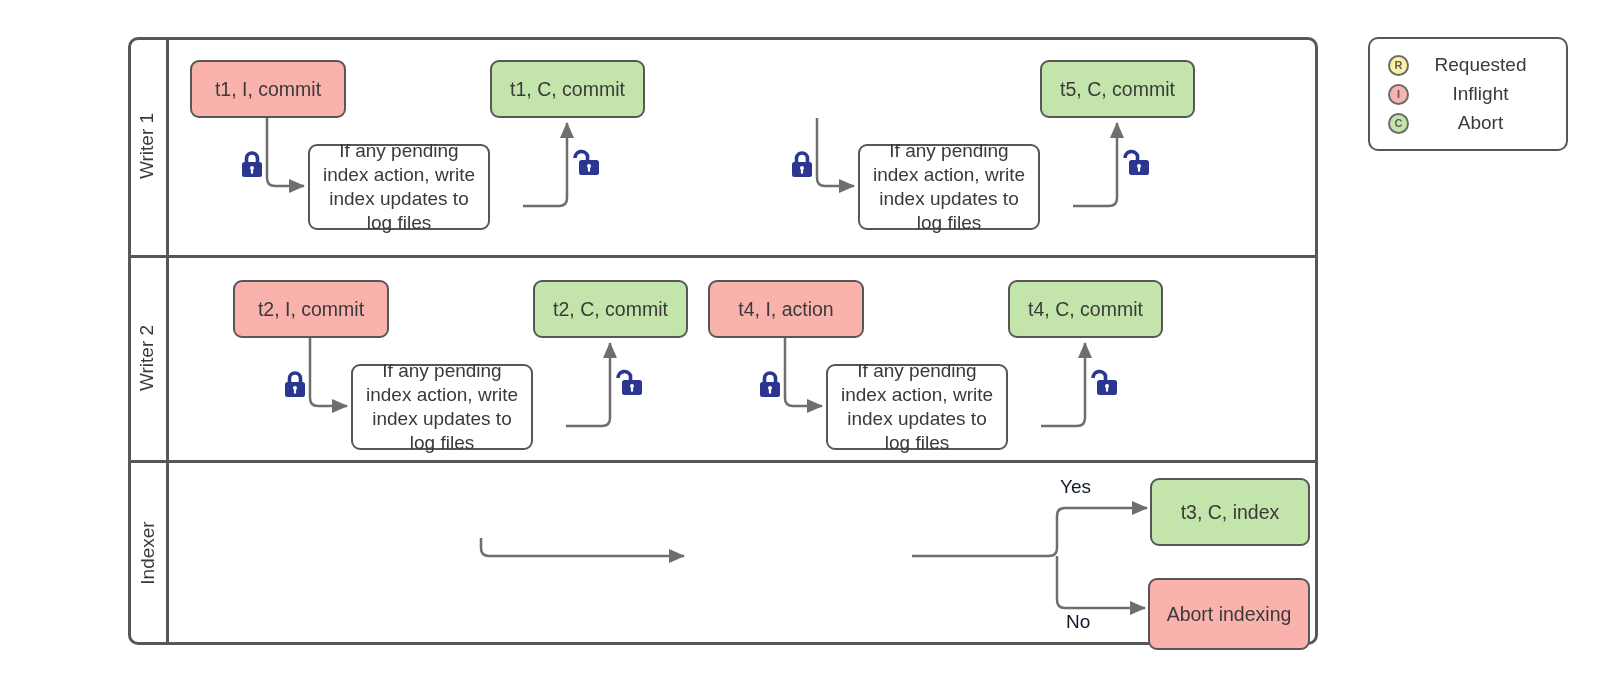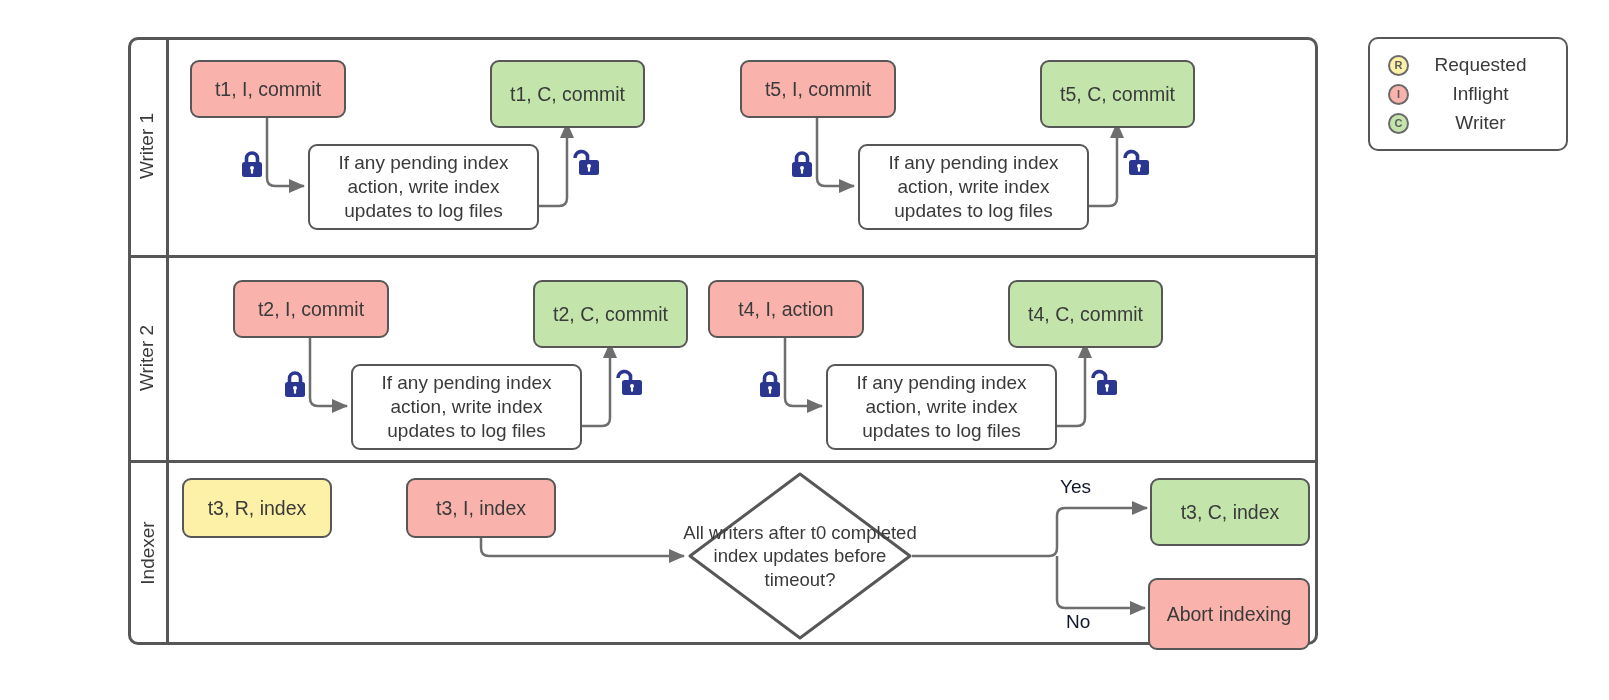--- a/index.html
+++ b/index.html
@@ -32,22 +32,22 @@
   .green{background:var(--commit);}
   .yellow{background:var(--requested);}
   .notebox{
     position:absolute;box-sizing:border-box;border:2.5px solid var(--border);border-radius:9px;
     background:#fff;display:flex;align-items:center;justify-content:center;
     font-size:19px;line-height:1.27;text-align:center;padding:6px 9px;
   }
   
   .group{position:absolute;width:460px;height:172px;}
   .group .ibox{left:0;top:0;width:156px;height:58px;}
-  .group .cbox{left:300px;top:0;width:155px;height:68px;}
-  .group .notebox{left:118px;top:84px;width:231px;height:86px;}
+  .group .cbox{left:300px;top:0;width:155px;height:58px;}
+  .group .notebox{left:118px;top:84px;width:182px;height:86px;}
   .conn{position:absolute;left:0;top:0;overflow:visible;}
   .conn path{fill:none;stroke:var(--arrow);stroke-width:2.5px;}
   #arw path{fill:var(--arrow);stroke:none;}
   .lock{position:absolute;color:var(--lock);line-height:0;}
   
   .diamond-wrap{position:absolute;left:688px;top:472px;width:224px;height:168px;}
   .diamond-wrap svg{position:absolute;left:0;top:0;overflow:visible;}
   .diamond-text{
     position:absolute;left:-8px;top:0;width:240px;height:168px;display:flex;align-items:center;justify-content:center;
     text-align:center;font-size:18.5px;line-height:1.25;
@@ -118,21 +118,20 @@
           <rect x="16.9" y="20" width="2.2" height="4.8" rx="1" fill="#fff"></rect>
         </svg>
     </span>
   </div>
 
   <div class="group" style="left:740px;top:60px">
     <svg class="conn" width="460" height="172">
       <path d="M77 58 L77 118 Q77 126 85 126 L114 126" marker-end="url(#arw)"></path>
       <path d="M333 146 L369 146 Q377 146 377 138 L377 63" marker-end="url(#arw)"></path>
     </svg>
-    <div class="ebox pink ibox">t5, I, commit</div>
     <div class="ebox green cbox">t5, C, commit</div>
     <div class="notebox">If any pending index action, write index updates to log files</div>
     <span class="lock" style="left:50px;top:89px">
       <svg width="24" height="30" viewBox="0 0 24 30">
           <path d="M6.5 14 V9.5 a5.5 5.5 0 0 1 11 0 V14" fill="none" stroke="currentColor" stroke-width="3.6"></path>
           <rect x="2" y="13" width="20" height="15" rx="2.5" fill="currentColor"></rect>
           <circle cx="12" cy="19" r="2" fill="#fff"></circle>
           <rect x="10.9" y="20" width="2.2" height="4.8" rx="1" fill="#fff"></rect>
         </svg>
     </span>
@@ -191,50 +190,42 @@
     <span class="lock" style="left:381px;top:87px">
       <svg width="30" height="30" viewBox="0 0 30 30">
           <path d="M4 11 A6.5 6.5 0 0 1 16.5 8.5 L16.5 13.5" fill="none" stroke="currentColor" stroke-width="3.6"></path>
           <rect x="8" y="13" width="20" height="15" rx="2.5" fill="currentColor"></rect>
           <circle cx="18" cy="19" r="2" fill="#fff"></circle>
           <rect x="16.9" y="20" width="2.2" height="4.8" rx="1" fill="#fff"></rect>
         </svg>
     </span>
   </div>
 
-  <div class="ebox yellow" style="left:182px;top:478px;width:150px;height:60px">t3, R, index</div>
-  <div class="ebox pink" style="left:406px;top:478px;width:150px;height:60px">t3, I, index</div>
 
   <svg class="conn" style="left:128px;top:460px" width="1190" height="185">
     <path d="M353 78 L353 88 Q353 96 361 96 L556 96" marker-end="url(#arw)"></path>
     <path d="M784 96 L921 96 Q929 96 929 88 L929 56 Q929 48 937 48 L1019 48" marker-end="url(#arw)"></path>
     <path d="M929 96 L929 140 Q929 148 937 148 L1017 148" marker-end="url(#arw)"></path>
   </svg>
 
-  <div class="diamond-wrap">
-    <svg width="224" height="168" viewBox="0 0 224 168">
-      <polygon points="112,2 222,84 112,166 2,84" fill="#ffffff" stroke="var(--border)" stroke-width="3" stroke-linejoin="round"></polygon>
-    </svg>
-    <div class="diamond-text">All writers after t0 completed index updates before timeout?</div>
-  </div>
 
   <span class="branch-label" style="left:1060px;top:476px">Yes</span>
   <span class="branch-label" style="left:1066px;top:611px">No</span>
 
   <div class="ebox green" style="left:1150px;top:478px;width:160px;height:68px">t3, C, index</div>
   <div class="ebox pink" style="left:1148px;top:578px;width:162px;height:72px">Abort indexing</div>
 
   <div class="legend">
     <div class="legend-row">
       <span class="swatch" style="background: rgb(253, 240, 167);">R</span>
       <span class="legend-label">Requested</span>
     </div>
     <div class="legend-row">
       <span class="swatch" style="background: rgb(249, 179, 172);">I</span>
       <span class="legend-label">Inflight</span>
     </div>
     <div class="legend-row">
       <span class="swatch" style="background: rgb(195, 229, 171);">C</span>
-      <span class="legend-label">Writer</span>
+      <span class="legend-label">Abort</span>
     </div>
   </div>
 
 </div>
 
 </body></html>

